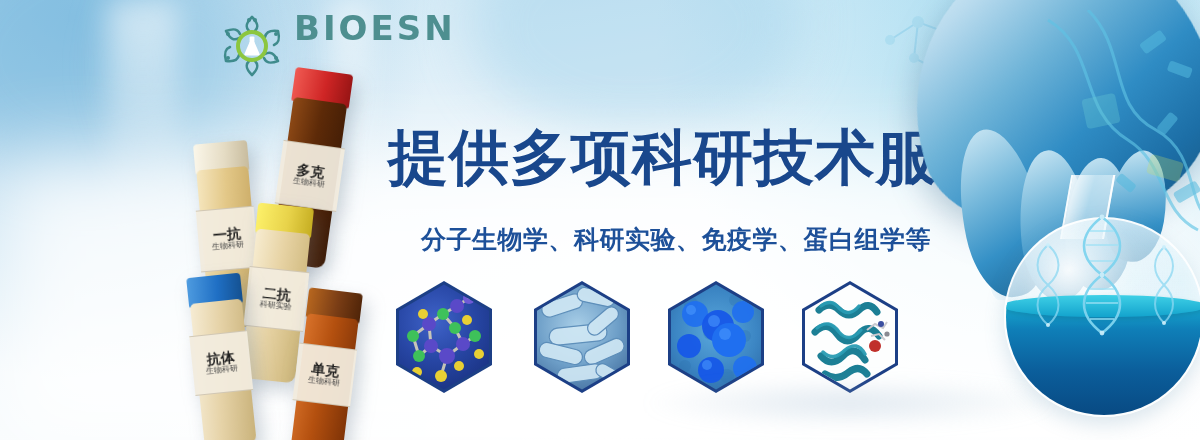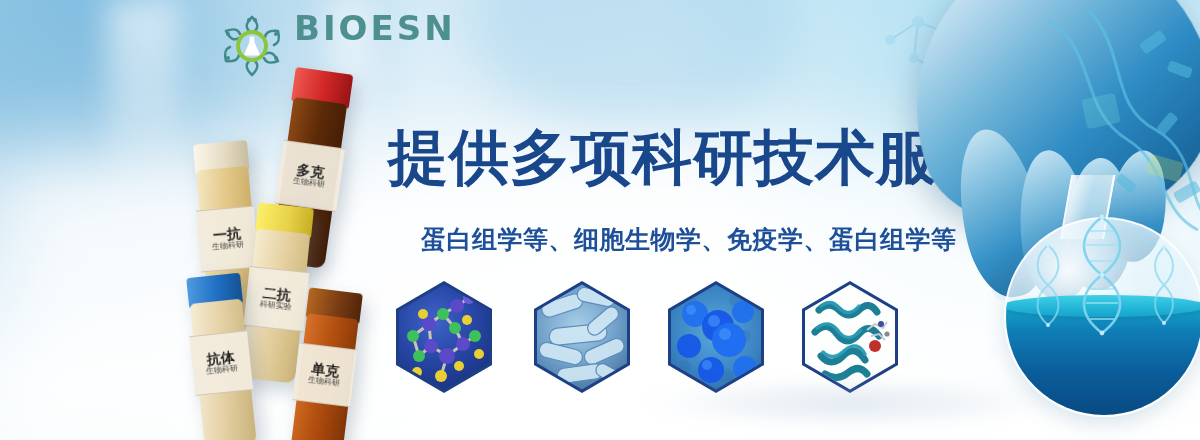--- a/index.html
+++ b/index.html
@@ -260,21 +260,21 @@
       <div class="v-cap" style="width:54px;height:30px;left:2px;background:linear-gradient(95deg,#b8671f,#7a3d15 55%,#4f2408);"></div>
       <div class="v-body" style="left:3px;top:26px;width:52px;height:140px;background:linear-gradient(95deg,#d8722a,#b4500f 45%,#7d3206);"></div>
       <div class="v-label" style="left:-1px;top:56px;width:58px;height:56px;flex-direction:column;line-height:1.05;font-size:14px;">
         <span>单克</span>
         <span style="font-size:8px;font-weight:400;color:#444;">生物科研</span>
       </div>
     </div>
   </div>
 
   <div class="headline">提供多项科研技术服务</div>
-  <div class="subheadline">蛋白组学等、细胞生物学、免疫学、蛋白组学等</div>
+  <div class="subheadline">分子生物学、科研实验、免疫学、蛋白组学等</div>
 
   <div class="hexrow">
 
     <div class="hex hex1">
       <div class="hex-inner">
         <div class="fill-molecule"></div>
         <svg viewBox="0 0 90 106" style="position:absolute;left:0;top:0;width:90px;height:106px;">
           <g stroke="#d8d2b8" stroke-width="3" opacity=".9">
             <path d="M14 52 L30 40 M30 40 L44 30 M44 30 L58 22 M58 22 L70 14"></path>
             <path d="M30 40 L32 62 M32 62 L48 72 M48 72 L64 60 M64 60 L76 52"></path>

